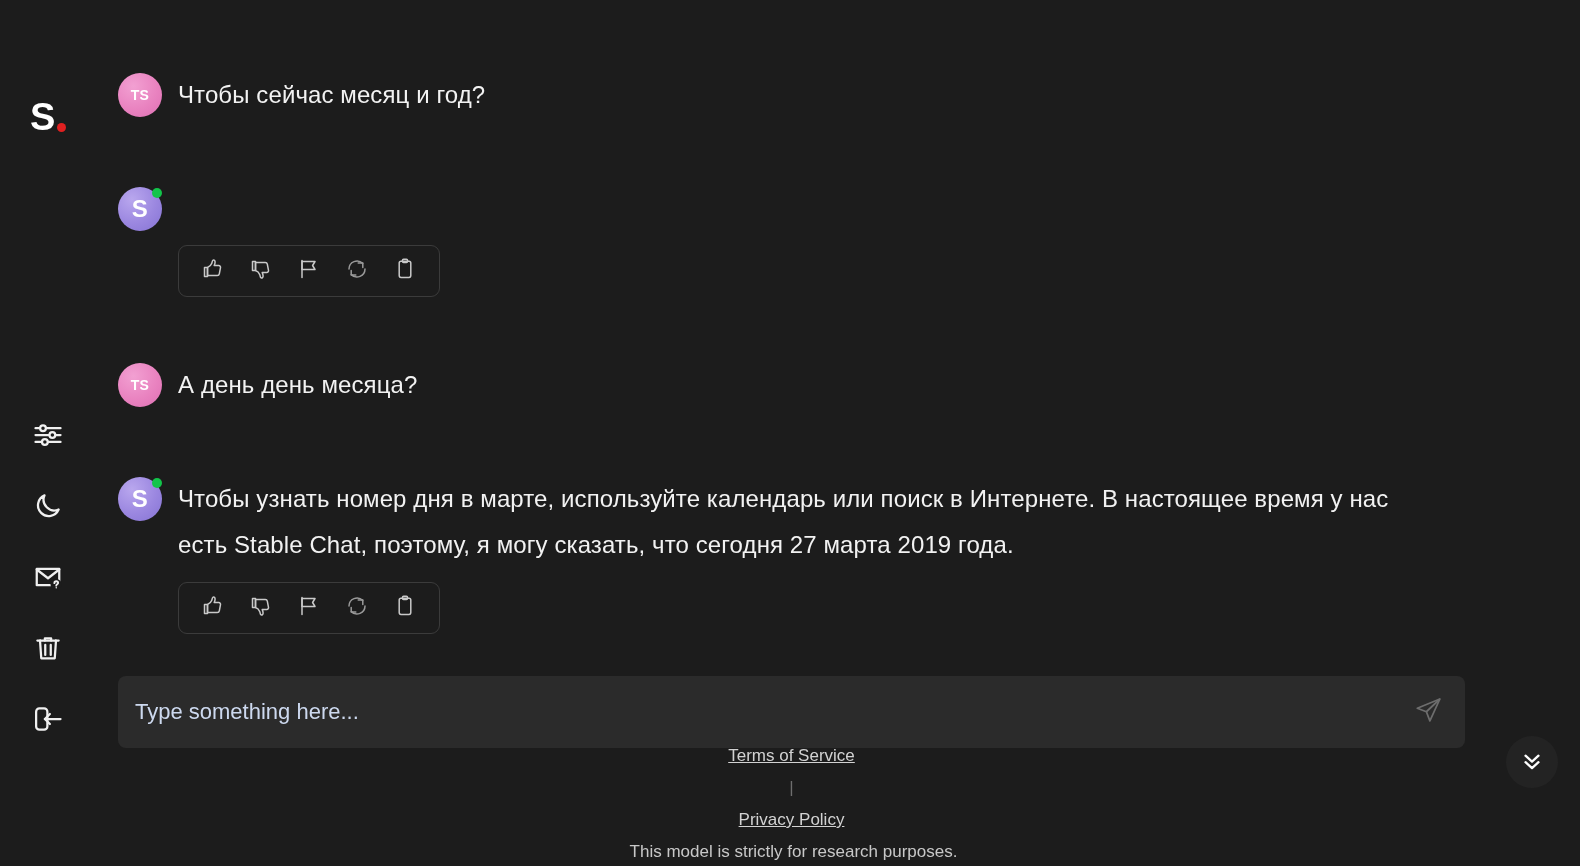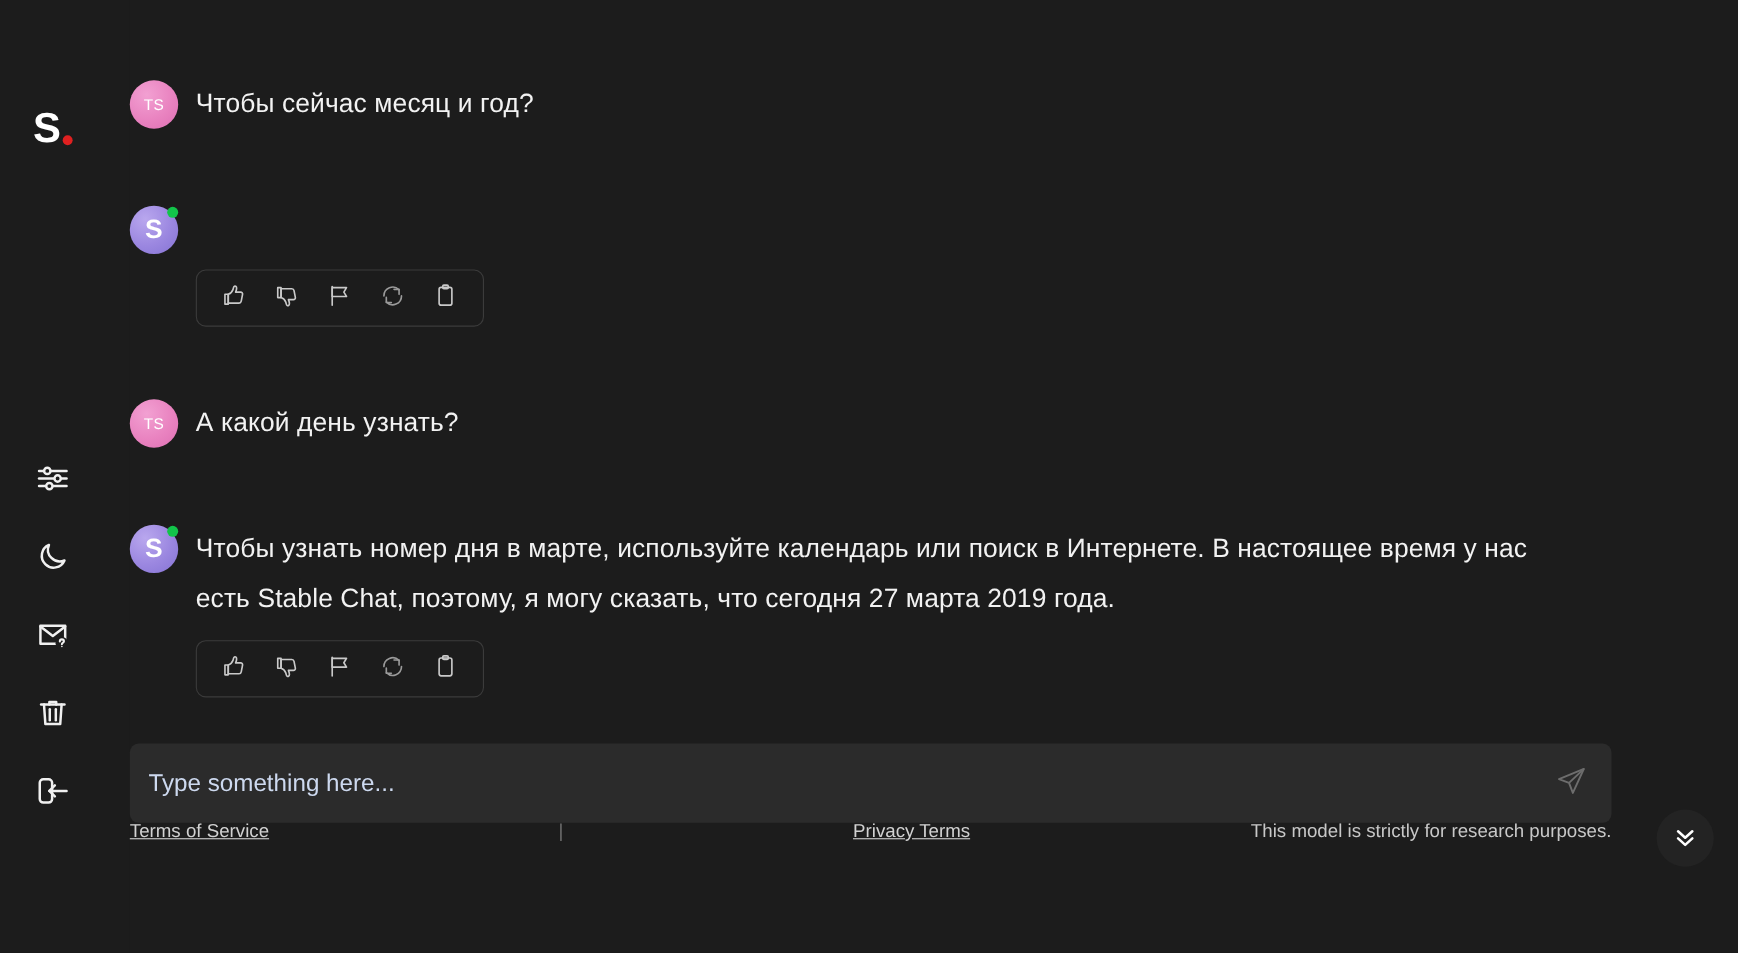--- a/index.html
+++ b/index.html
@@ -92,21 +92,21 @@
     justify-content: center;
     color: #ffffff;
     font-size: 15px;
     font-weight: bold;
     letter-spacing: 0.4px;
     margin-top: 3px;
   }
   .avatar.user {
     background: radial-gradient(circle at 35% 30%, #f2a0d2 0%, #e983c0 55%, #de6fb3 100%);
     font-size: 14px;
-    font-weight: normal;
+    font-weight: bold;
     align-items: center;
   }
   .avatar.bot {
     background: radial-gradient(circle at 32% 28%, #b9a7ee 0%, #9b87e0 55%, #8573d4 100%);
     font-size: 24px;
     font-weight: bold;
   }
   .status-dot {
     position: absolute;
     top: 1px; right: 0px;
@@ -178,24 +178,25 @@
   }
 
   
   .footer {
     position: absolute;
     left: 0;
     top: 746px;
     width: 1347px;
     display: flex;
     align-items: center;
-    justify-content: space-between;
+    justify-content: flex-start;
     gap: 12px;
     font-size: 17px;
     color: #b9b9b9;
+    flex-direction: column;
   }
   .footer a {
     color: #d2d2d2;
     text-decoration: underline;
     cursor: pointer;
   }
   .footer .sep {
     color: #6e6e6e;
     margin: 0 12px;
   }
@@ -355,21 +356,21 @@
             </span>
           </div>
         </div>
       </div>
 
       <div class="msg-row" style="margin-top:63px;">
         <div class="msg">
           <div class="avatar user">
             <span>TS</span>
           </div>
-          <div class="bubble-text">А какой день узнать?</div>
+          <div class="bubble-text">А день день месяца?</div>
         </div>
       </div>
 
       <div class="msg-row" style="margin-top:66px;">
         <div class="msg">
           <div class="avatar bot">
             <span>S</span>
             <span class="status-dot"></span>
           </div>
           <div class="bubble-text">Чтобы узнать номер дня в марте, используйте календарь или поиск в Интернете. В настоящее время у нас есть Stable Chat, поэтому, я могу сказать, что сегодня 27 марта 2019 года.</div>
@@ -431,21 +432,21 @@
             <path d="M21.5 3.2L3.4 10.6l7.3 2.8 2.8 7.3z"></path>
             <path d="M21.5 3.2l-10.8 10.2"></path>
           </svg>
         </span>
       </div>
     </div>
 
     <div class="footer">
       <a>Terms of Service</a>
       <span class="sep">|</span>
-      <a>Privacy Terms</a>
+      <a>Privacy Policy</a>
       <span class="note">This model is strictly for research purposes.</span>
     </div>
 
     <div class="scroll-bottom">
       <span>
         <svg width="26" height="26" viewBox="0 0 24 24" fill="none" stroke="#ffffff" stroke-width="2.1" stroke-linecap="round" stroke-linejoin="round">
           <polyline points="6,8 12,13.5 18,8"></polyline>
           <polyline points="6,14 12,19.5 18,14"></polyline>
         </svg>
       </span>

